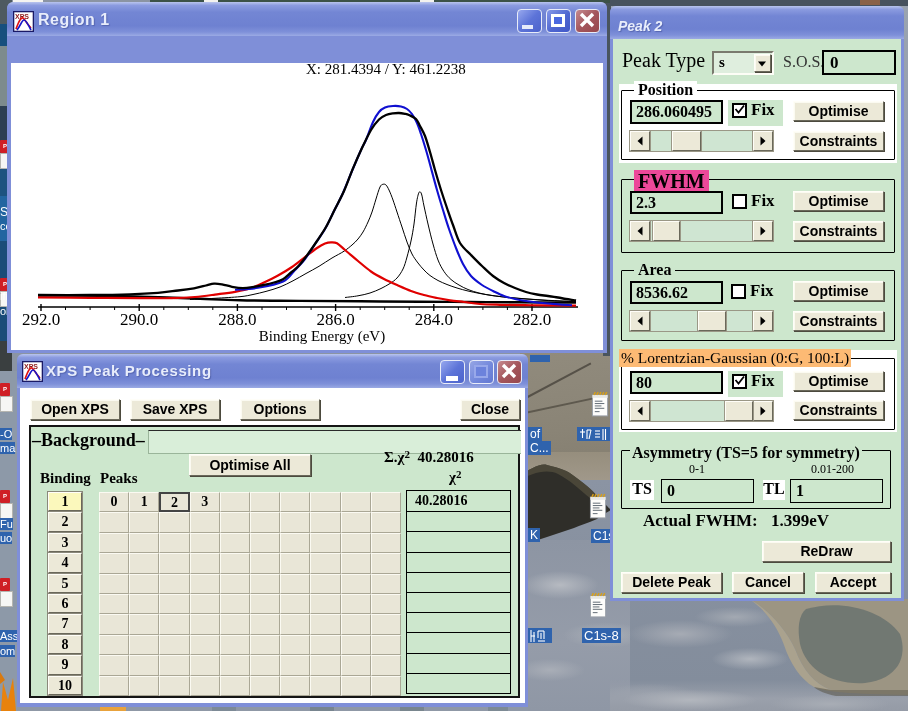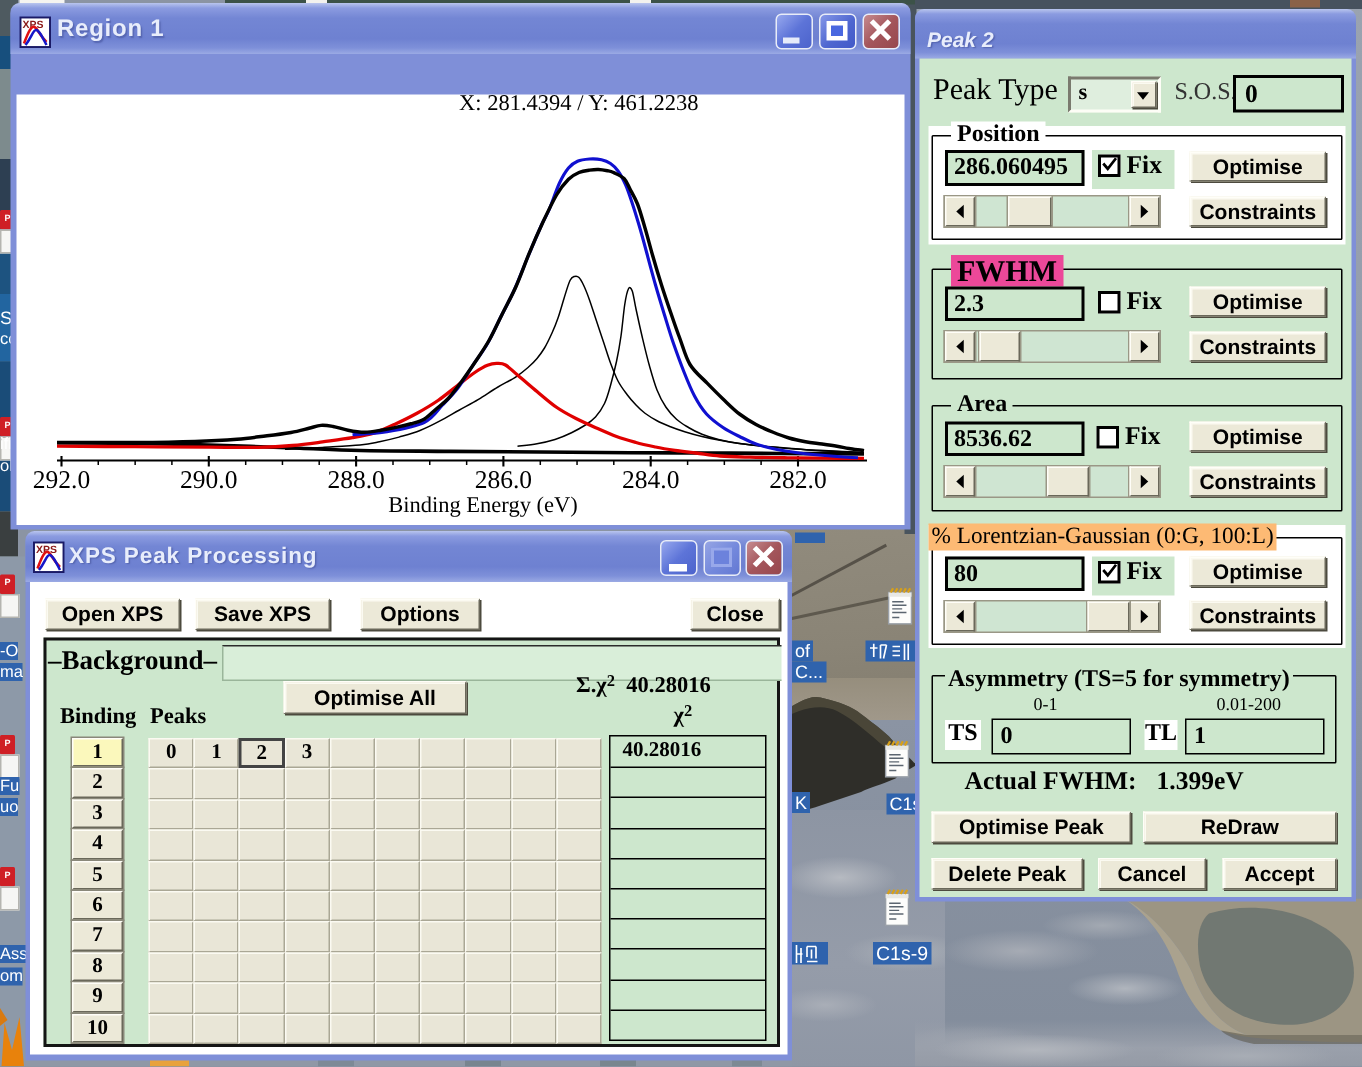--- a/index.html
+++ b/index.html
@@ -159,21 +159,21 @@
       <line x1="8" y1="1" x2="12" y2="1"></line>
       <line x1="12" y1="1" x2="10" y2="10"></line>
       <line x1="16" y1="2" x2="21" y2="2"></line>
       <line x1="16" y1="5" x2="21" y2="5"></line>
       <line x1="16" y1="8" x2="21" y2="8"></line>
       <line x1="24" y1="0" x2="24" y2="11"></line>
       <line x1="26.5" y1="0" x2="26.5" y2="11"></line>
     </g>
   </svg>
 <div class="lbl-blue" style="left:591px;top:529px;">C1s</div>
-<div class="lbl-blue" style="left:582px;top:628px;font-size:13px;">C1s-9</div>
+<div class="lbl-blue" style="left:582px;top:628px;font-size:13px;">C1s-8</div>
 <div class="lbl-blue" style="left:528px;top:427px;">of</div>
 <div class="lbl-blue" style="left:528px;top:441px;">C...</div>
 <div class="lbl-blue" style="left:528px;top:528px;">K</div>
 <div class="lbl-blue" style="left:527px;top:628px;width:21px;height:15px;"></div>
 <svg class="abs" style="left:529px;top:630px;" width="17" height="12" viewBox="0 0 17 12">
     <g stroke="#fff" stroke-width="1.1">
       <line x1="2" y1="0" x2="2" y2="12"></line>
       <line x1="5" y1="2" x2="5" y2="12"></line>
       <line x1="2" y1="6" x2="6" y2="6"></line>
       <line x1="9" y1="1" x2="9" y2="8"></line>
@@ -513,19 +513,18 @@
   <div class="abs serif" style="left:17px;top:405px;font-size:16px;font-weight:bold;background:#cde7cd;padding:0 2px;">Asymmetry (TS=5 for symmetry)</div>
   <div class="abs serif" style="left:76px;top:423px;font-size:12px;">0-1</div>
   <div class="abs serif" style="left:198px;top:423px;font-size:12px;">0.01-200</div>
   <div class="abs serif" style="left:17px;top:441px;width:24px;height:20px;background:#fff;font-size:16px;font-weight:bold;text-align:center;">TS</div>
   <div class="fld" style="left:48px;top:440px;width:93px;height:24px;border-width:1px;font-size:16px;padding:2px 0 0 5px;">0</div>
   <div class="abs serif" style="left:150px;top:441px;width:22px;height:20px;background:#fff;font-size:16px;font-weight:bold;text-align:center;">TL</div>
   <div class="fld" style="left:177px;top:440px;width:93px;height:24px;border-width:1px;font-size:16px;padding:2px 0 0 5px;">1</div>
 
   <div class="abs serif" style="left:30px;top:472px;font-size:17px;font-weight:bold;">Actual FWHM:</div>
   <div class="abs serif" style="left:158px;top:472px;font-size:17px;font-weight:bold;">1.399eV</div>
-  <div class="btn3" style="left:8px;top:502px;width:133px;height:21px;font-size:14px;line-height:19px;">Optimise Peak</div>
   <div class="btn3" style="left:149px;top:502px;width:129px;height:21px;font-size:14px;line-height:19px;">ReDraw</div>
   <div class="btn3" style="left:8px;top:533px;width:101px;height:21px;font-size:14px;line-height:19px;">Delete Peak</div>
   <div class="btn3" style="left:119px;top:533px;width:72px;height:21px;font-size:14px;line-height:19px;">Cancel</div>
   <div class="btn3" style="left:202px;top:533px;width:76px;height:21px;font-size:14px;line-height:19px;">Accept</div>
  </div>
 </div>
 
 </body></html>

